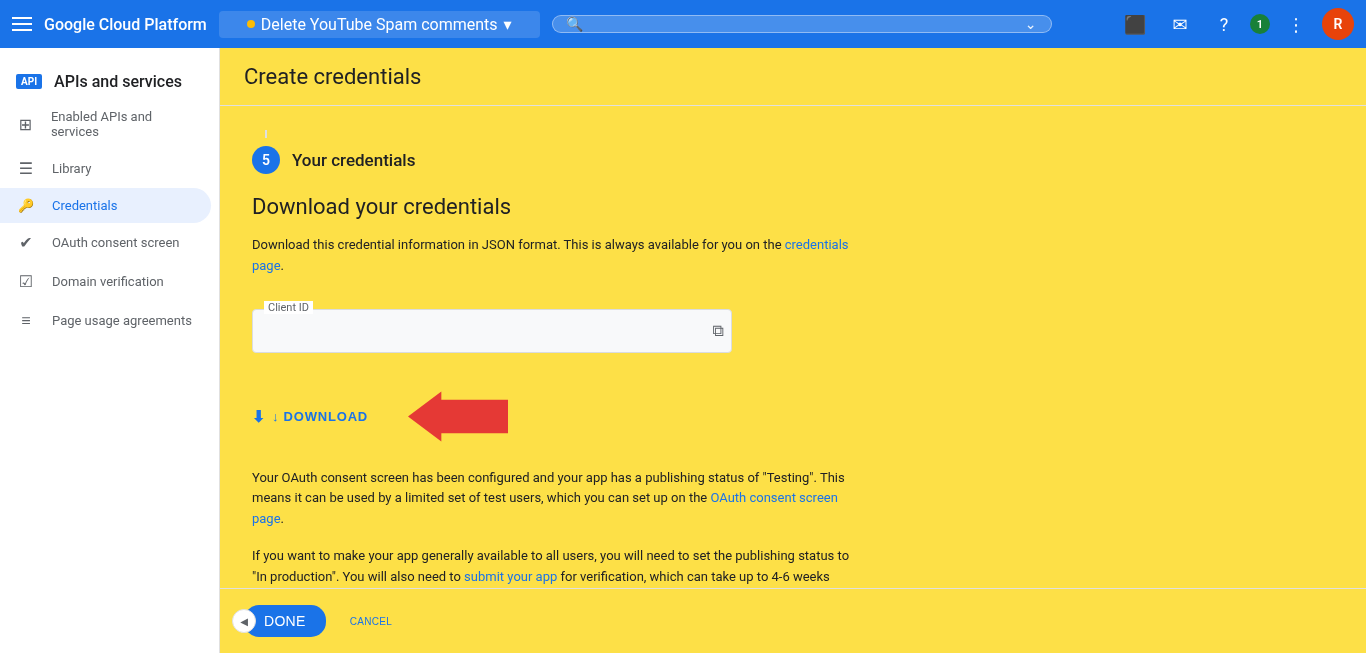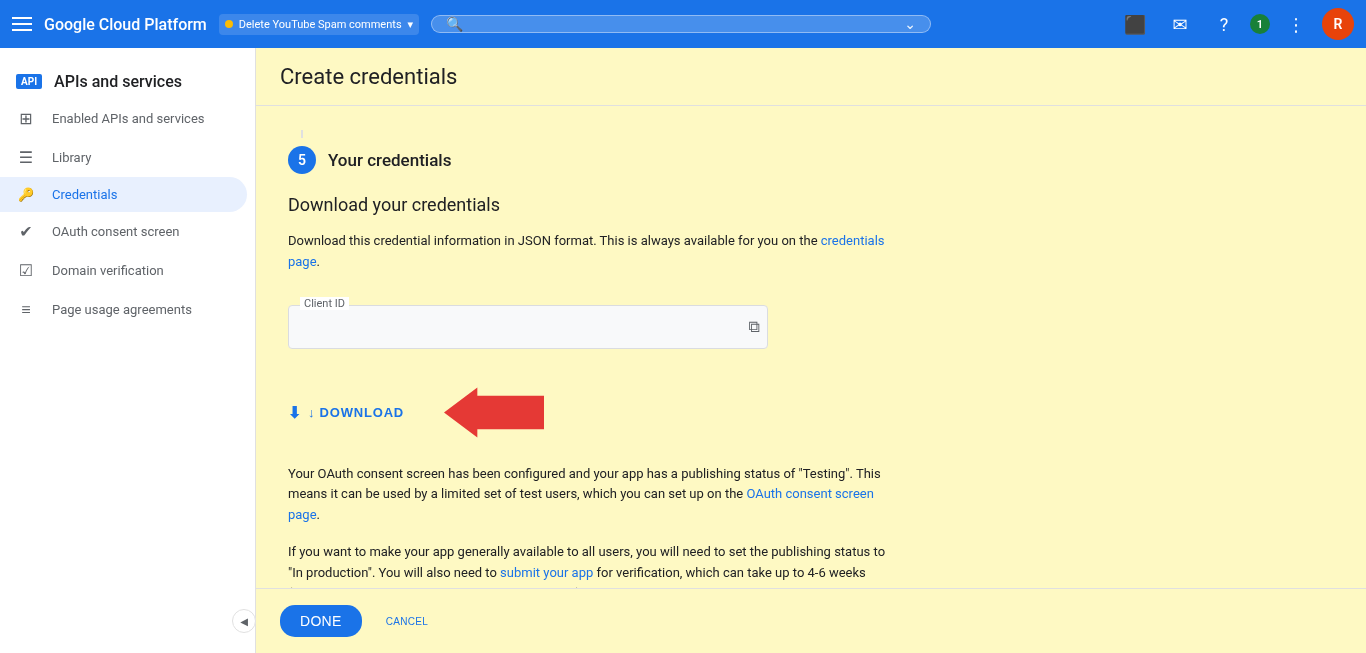--- a/index.html
+++ b/index.html
@@ -17,23 +17,23 @@
       color: #fff;
       justify-content: flex-end;
     }
     .top-nav .hamburger { cursor: pointer; display: flex; flex-direction: column; gap: 4px; }
     .top-nav .hamburger span { display: block; width: 20px; height: 2px; background: #fff; }
     .top-nav .brand { display: flex; align-items: center; gap: 8px; font-size: 16px; font-weight: 500; white-space: nowrap; }
     .top-nav .project-selector {
       display: flex; align-items: center; gap: 6px;
       background: rgba(255,255,255,0.15);
       border-radius: 4px;
-      padding: 4px 6px;
-      cursor: pointer;
-      font-size: 11px;
+      padding: 4px 28px;
+      cursor: pointer;
+      font-size: 16px;
     }
     .top-nav .project-selector .dot { width: 8px; height: 8px; background: #fbbc04; border-radius: 50%; }
     .search-bar {
       flex: 1;
       background: rgba(255,255,255,0.2);
       border: 1px solid rgba(255,255,255,0.4);
       border-radius: 24px;
       display: flex;
       align-items: center;
       padding: 0 14px;
@@ -55,21 +55,21 @@
     .top-nav-right { display: flex; align-items: center; gap: 8px; margin-left: auto; }
     .nav-icon { width: 36px; height: 36px; display: flex; align-items: center; justify-content: center; cursor: pointer; color: #fff; font-size: 18px; border-radius: 50%; }
     .avatar { width: 32px; height: 32px; border-radius: 50%; background: #e8430a; display: flex; align-items: center; justify-content: center; color: #fff; font-weight: 600; font-size: 14px; cursor: pointer; }
     .badge { width: 20px; height: 20px; border-radius: 50%; background: #188038; display: flex; align-items: center; justify-content: center; color: #fff; font-size: 11px; font-weight: 600; }
 
     
     .main-layout { display: flex; flex: 1; overflow: hidden; }
 
     
     .sidebar {
-      width: 256px;
+      width: 220px;
       background: #fff;
       border-right: 1px solid #e0e0e0;
       flex-shrink: 0;
       overflow-y: auto;
       padding-top: 8px;
     }
     .sidebar-header {
       display: flex;
       align-items: center;
       gap: 12px;
@@ -97,21 +97,21 @@
       border-radius: 0 24px 24px 0;
       margin-right: 8px;
     }
     .sidebar-item.active { background: #e8f0fe; color: #1a73e8; }
     .sidebar-item .icon { width: 20px; display: flex; align-items: center; justify-content: center; font-size: 16px; }
 
     
     .content {
       flex: 1;
       overflow-y: auto;
-      background: #fef9c3;
+      background: #fde047;
       display: flex;
       flex-direction: column;
     }
     .content-header {
       padding: 16px 24px;
       border-bottom: 1px solid #e0e0e0;
       font-size: 22px;
       font-weight: 400;
       color: #202124;
       flex-shrink: 0;
@@ -143,21 +143,21 @@
       flex-shrink: 0;
     }
     .step-title {
       font-size: 17px;
       font-weight: 500;
       color: #202124;
     }
 
     
     .section-title {
-      font-size: 18px;
+      font-size: 22px;
       font-weight: 400;
       color: #202124;
       margin-bottom: 16px;
     }
 
     .description-text {
       font-size: 13px;
       color: #202124;
       line-height: 1.6;
       margin-bottom: 32px;

